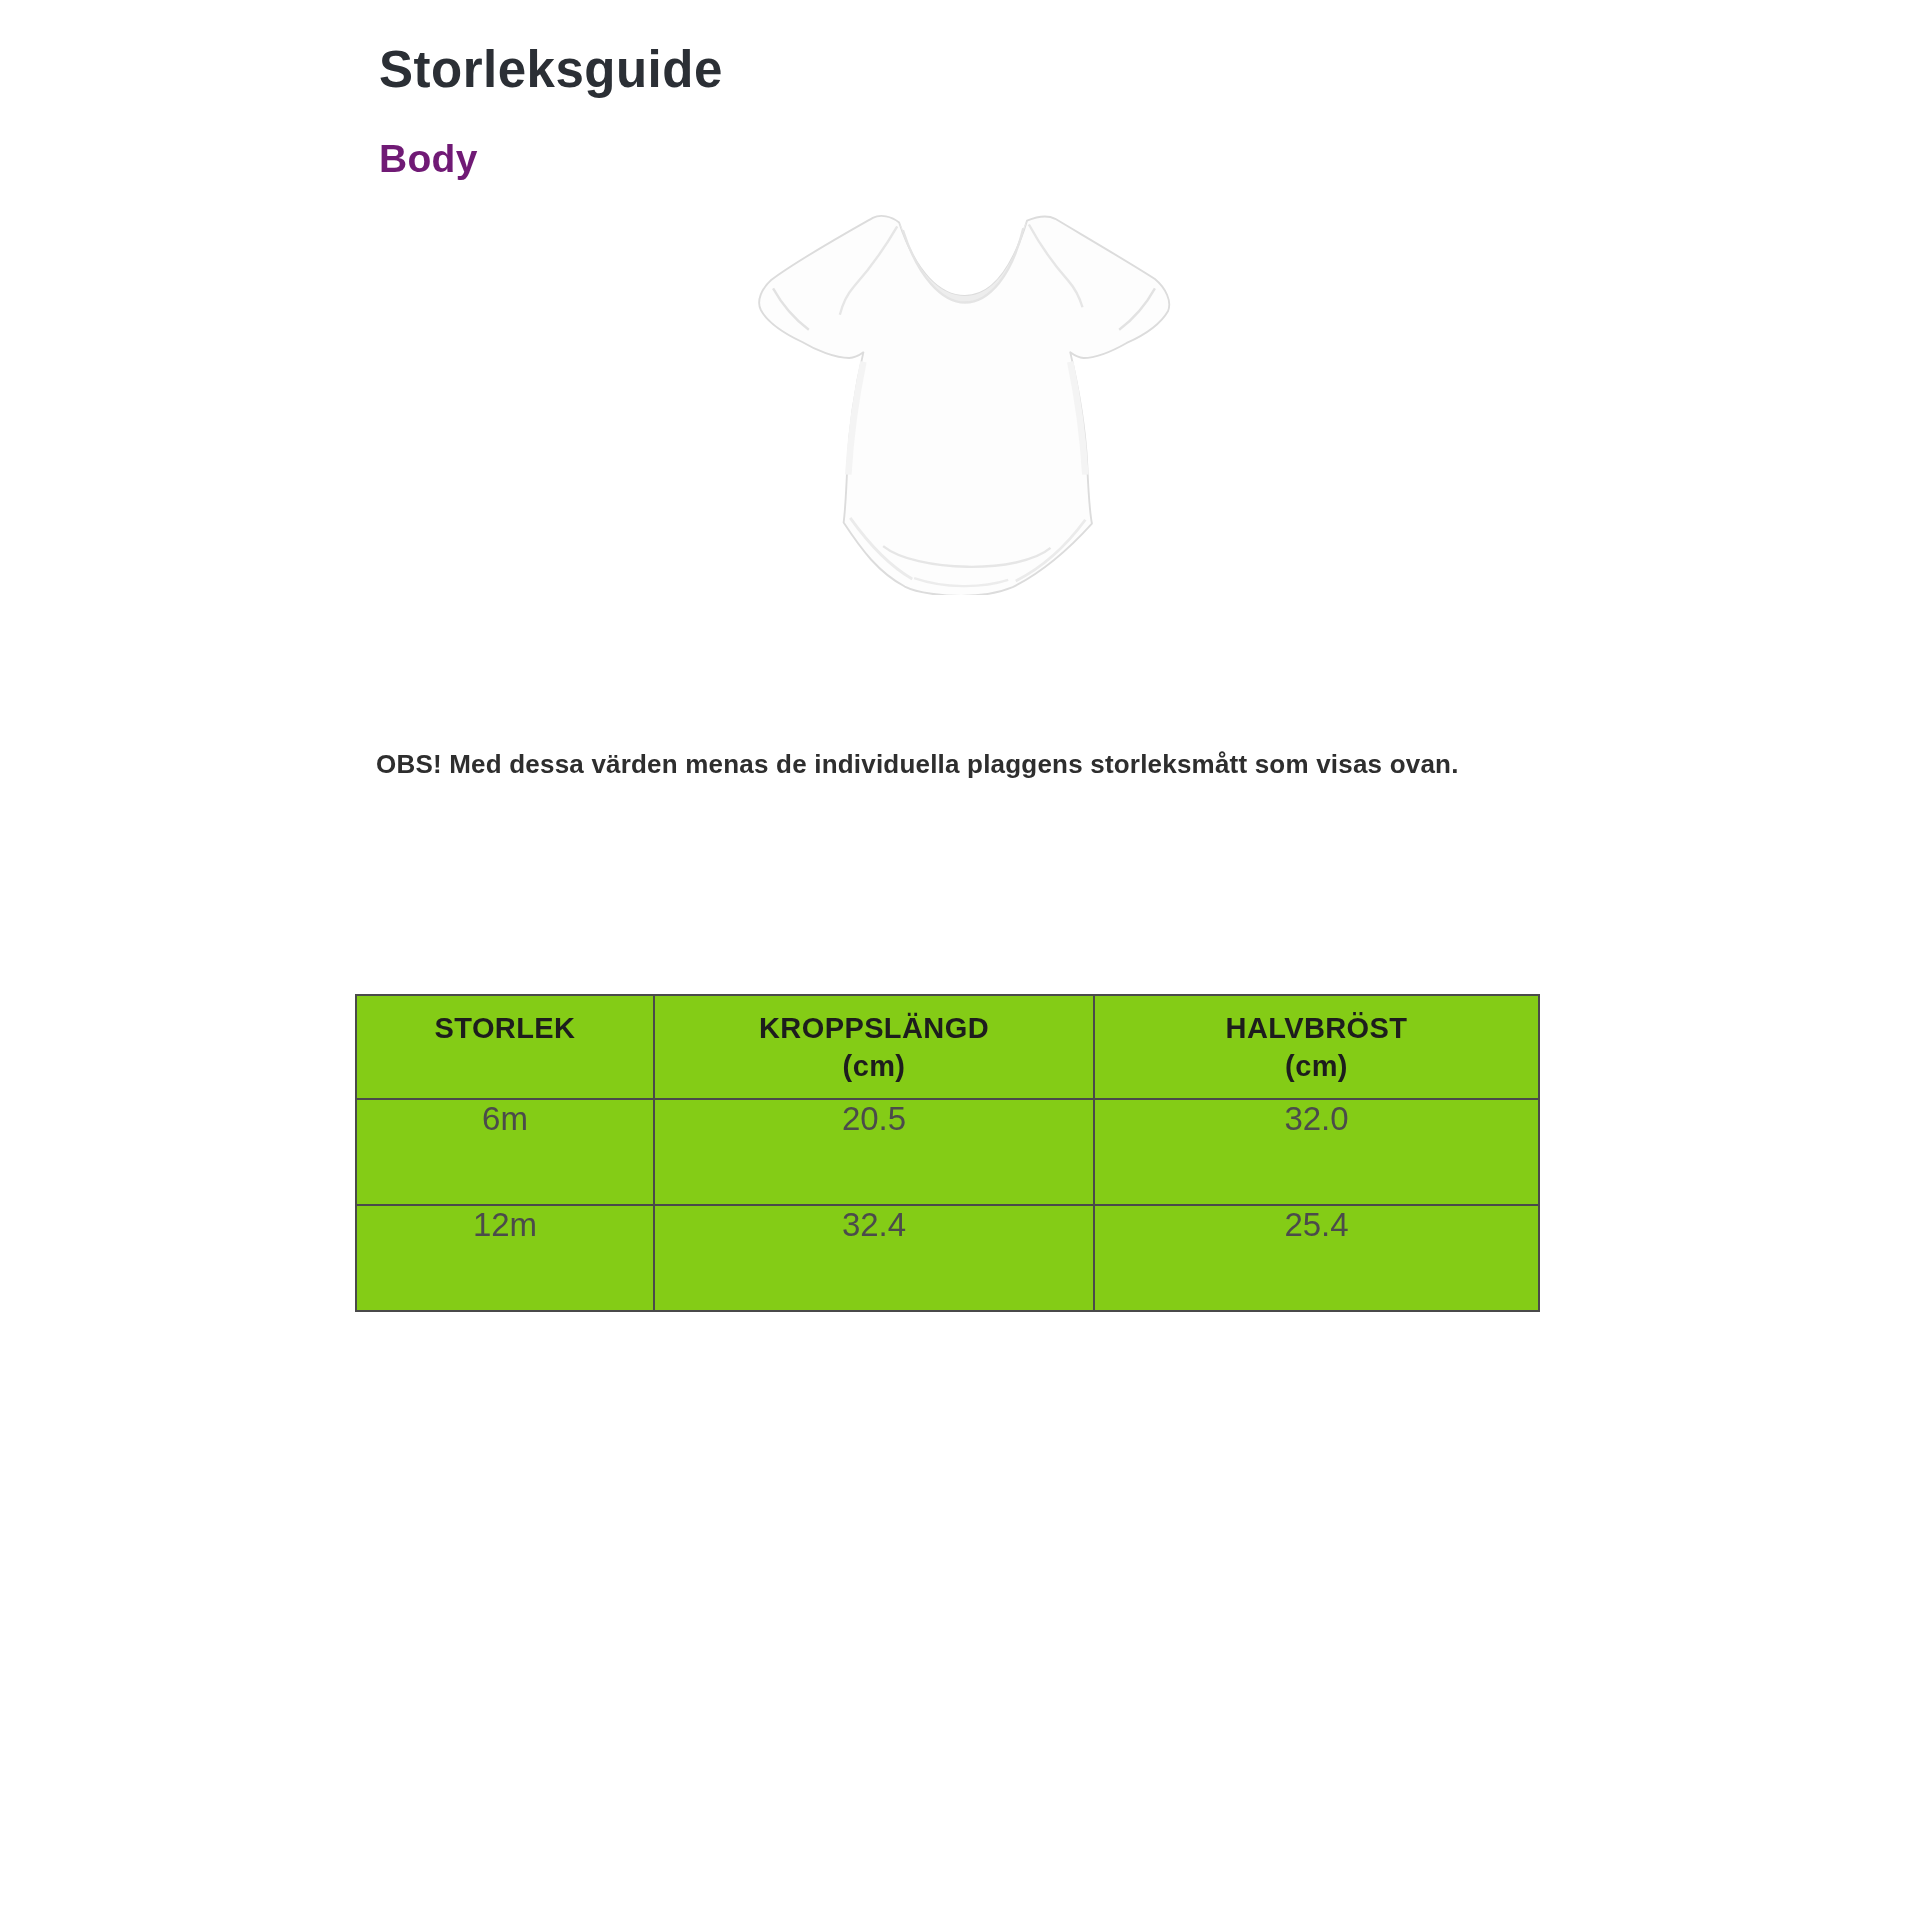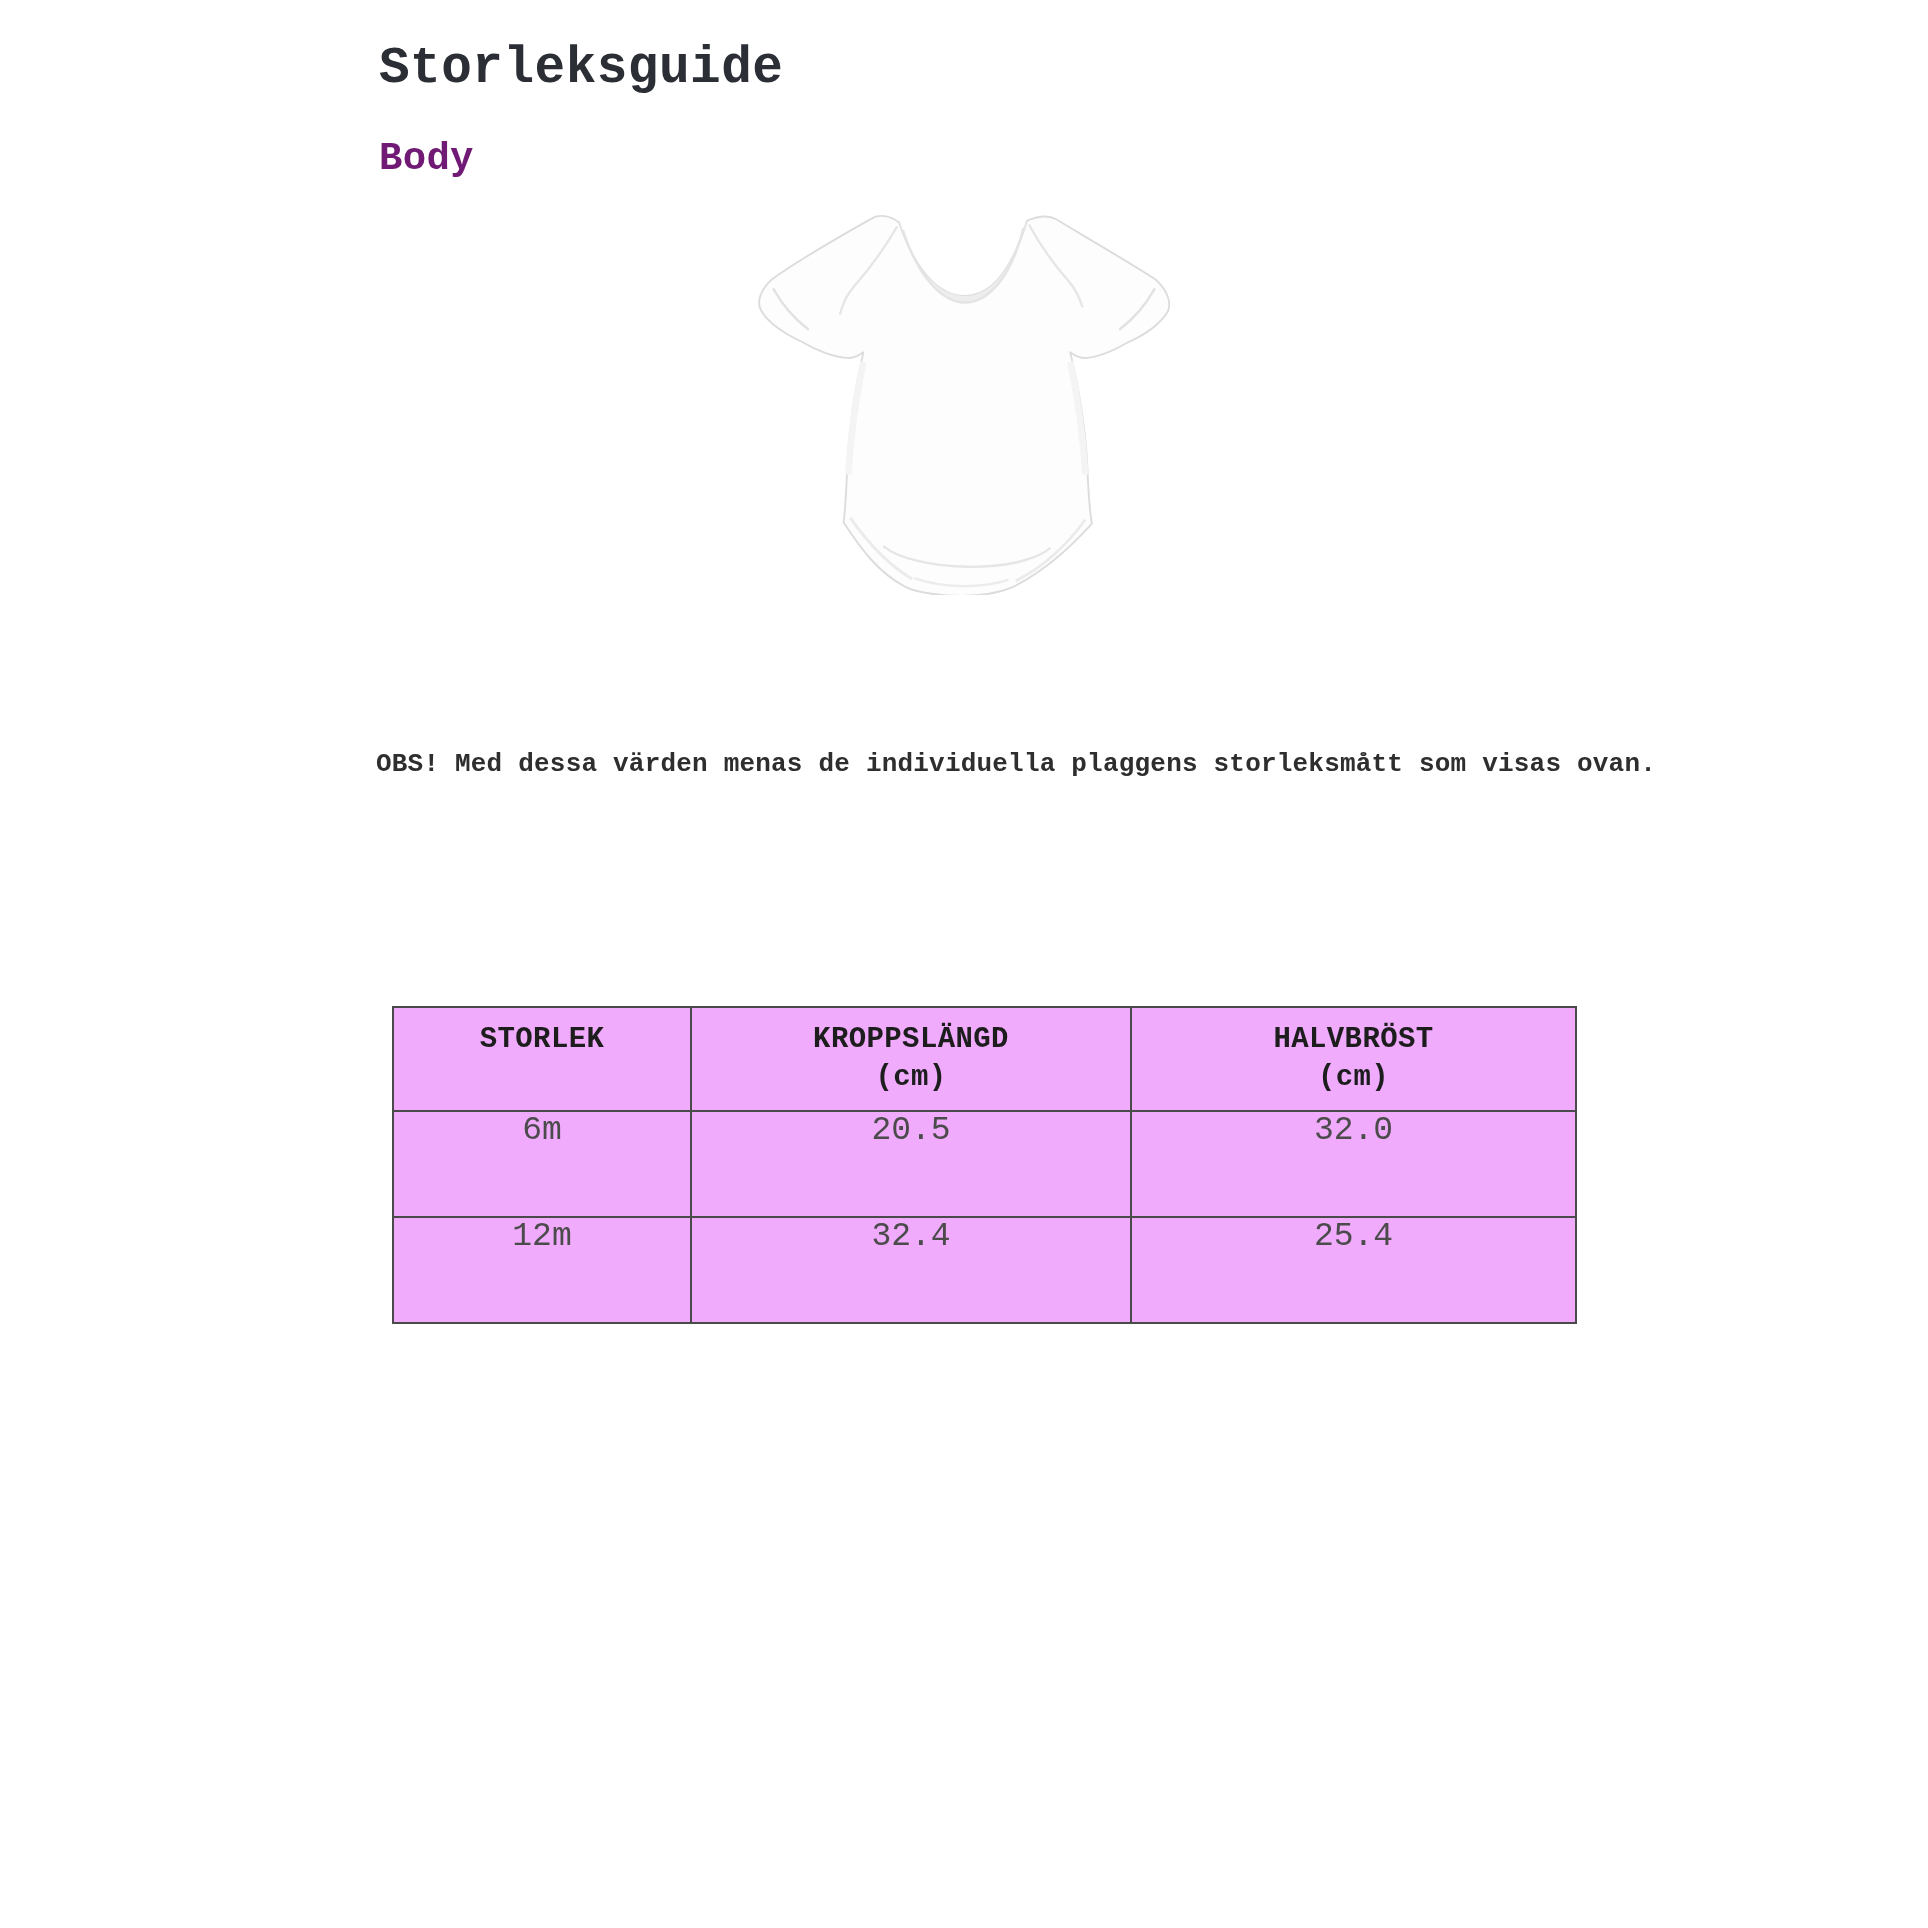--- a/index.html
+++ b/index.html
@@ -1,21 +1,21 @@
 <!DOCTYPE html>
 <html style="font-size:15px"><head>
 <meta charset="utf-8">
 <style>
   html, body { margin: 0; padding: 0; background: #ffffff; }
   .page {
     position: relative;
     width: 1928px;
     height: 1712px;
     background: #ffffff;
-    font-family: Liberation Mono, monospace;
+    font-family: Liberation Sans, sans-serif;
     overflow: hidden;
   }
   .page-title {
     position: absolute;
     left: 379px;
     top: 40px;
     font-size: 51px;
     font-weight: 600;
     color: #2b2f35;
     letter-spacing: 0.5px;
@@ -41,27 +41,26 @@
     left: 376px;
     top: 749px;
     font-size: 26px;
     font-weight: 700;
     color: #2e2e2e;
     letter-spacing: 0.2px;
     white-space: nowrap;
   }
   table.size-table {
     position: absolute;
-    left: 392px;
+    left: 355px;
     top: 994px;
     width: 1184px;
     border-collapse: collapse;
     table-layout: fixed;
-    background: #f0abfc;
-    margin-top: 12px;
+    background: #84cc16;
   }
   .size-table th, .size-table td {
     border: 2.8px solid #4a4a4a;
     text-align: center;
     vertical-align: top;
     box-sizing: border-box;
     padding: 0;
   }
   .size-table th {
     height: 104px;

